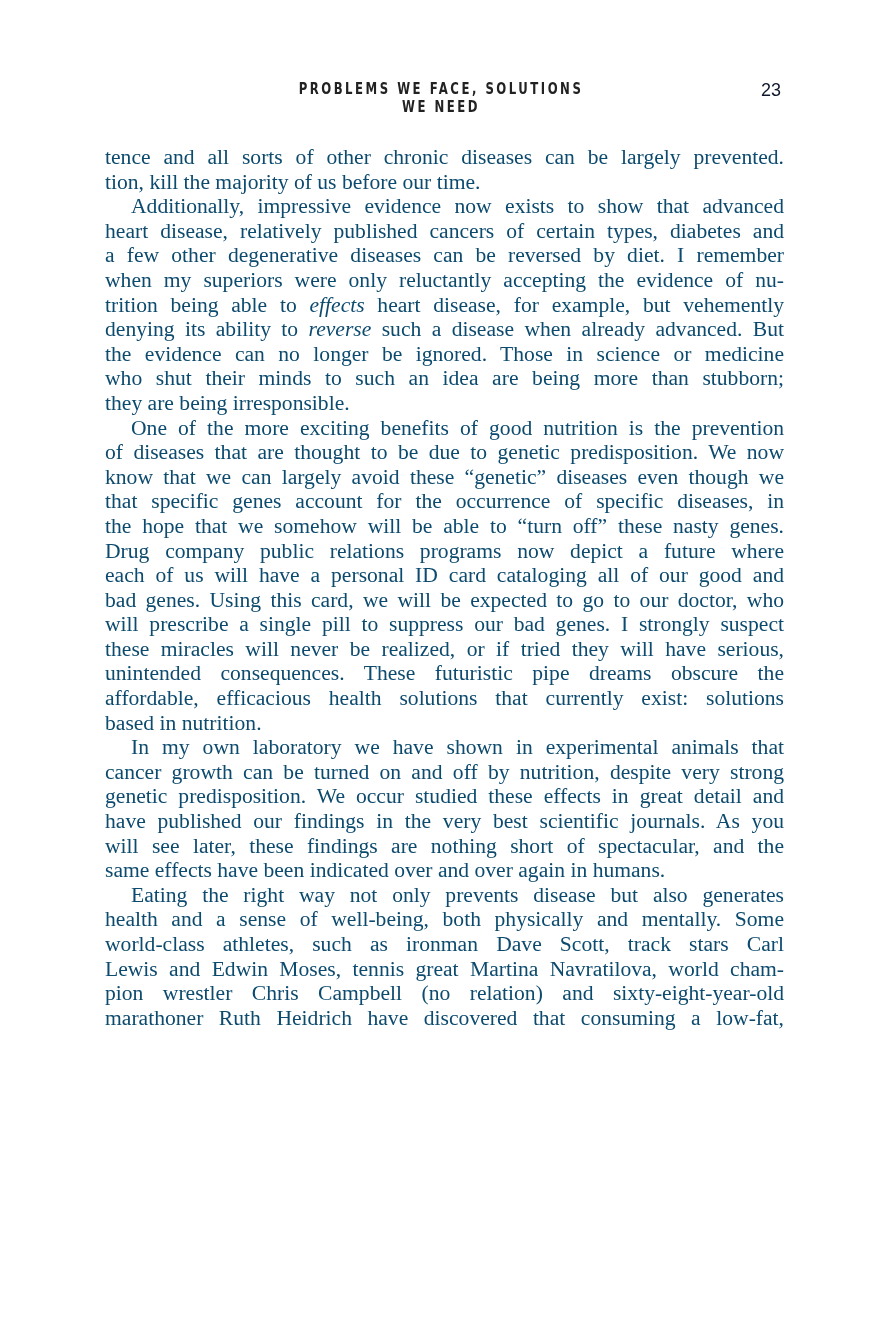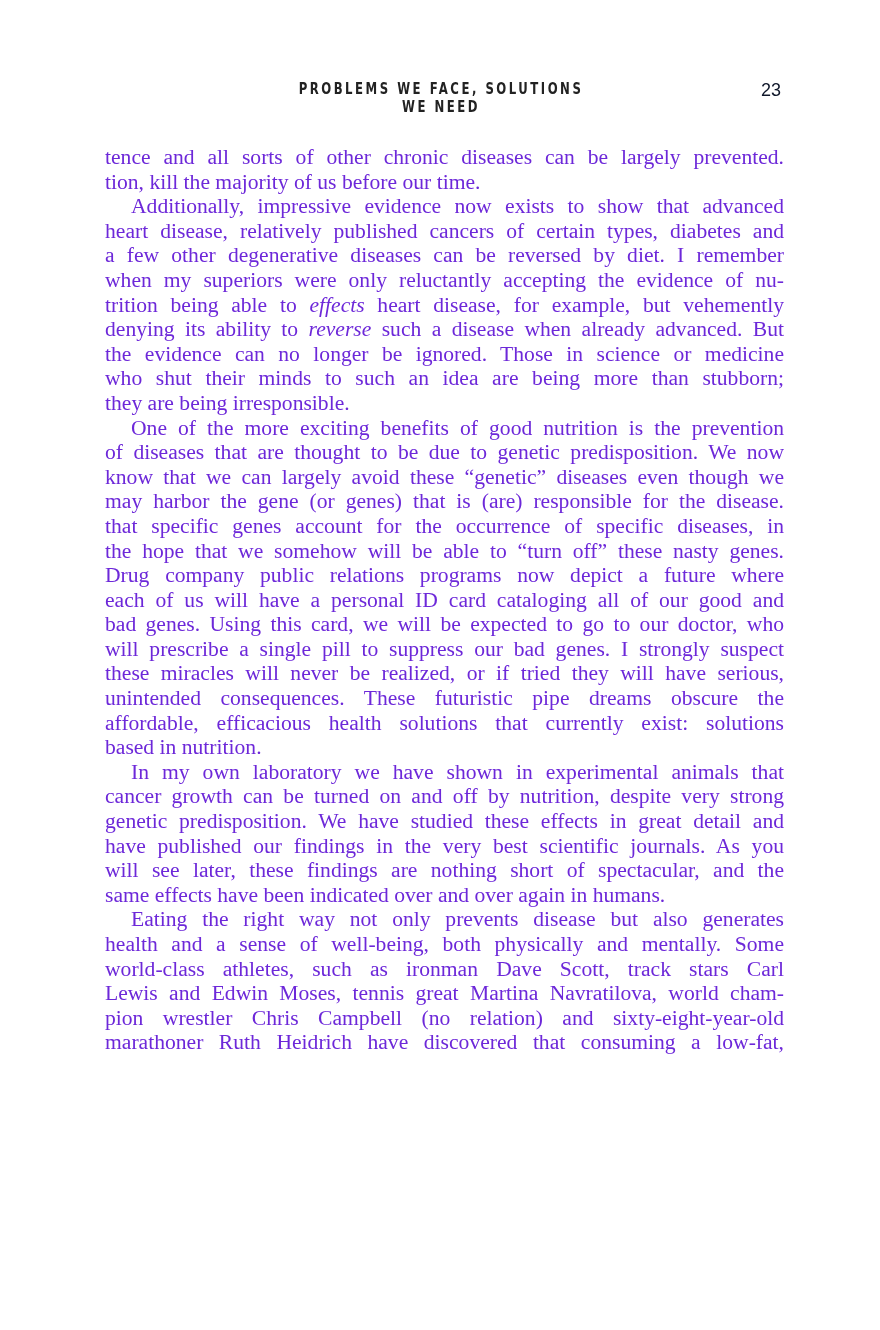--- a/index.html
+++ b/index.html
@@ -12,21 +12,21 @@
     font-family:"DejaVu Sans", sans-serif; font-weight:bold; font-size:15px;
     letter-spacing:3.2px; transform:scaleX(0.78); transform-origin:center;
     color:#222;
   }
   .page-number {
     position:absolute; right:0; top:0;
     font-family:"Liberation Sans", sans-serif; font-size:18px; color:#0f172a;
   }
   .body-text {
     position:absolute; top:145px; left:105px; width:679px;
-    font-family:"Liberation Serif", serif; font-size:21.6px; color:#6d28d9;
+    font-family:"Liberation Serif", serif; font-size:21.6px; color:#0c4a6e;
   }
   .line {
     height:24.6px; line-height:24.6px; white-space:nowrap;
     text-align:justify; text-align-last:justify;
   }
   .line.last { text-align-last:left; }
   .line.indent { padding-left:26px; }
   em { font-style:italic; }
 </style>
 </head>
@@ -45,34 +45,33 @@
     <div class="line">a few other degenerative diseases can be reversed by diet. I remember</div>
     <div class="line">when my superiors were only reluctantly accepting the evidence of nu-</div>
     <div class="line"><span>trition being able to </span><em>effects</em><span> heart disease, for example, but vehemently</span></div>
     <div class="line"><span>denying its ability to </span><em>reverse</em><span> such a disease when already advanced. But</span></div>
     <div class="line">the evidence can no longer be ignored. Those in science or medicine</div>
     <div class="line">who shut their minds to such an idea are being more than stubborn;</div>
     <div class="line last">they are being irresponsible.</div>
     <div class="line indent">One of the more exciting benefits of good nutrition is the prevention</div>
     <div class="line">of diseases that are thought to be due to genetic predisposition. We now</div>
     <div class="line">know that we can largely avoid these “genetic” diseases even though we</div>
-    <div class="line">may harbor the gene (or genes) that is (are) responsible for the disease.</div>
     <div class="line">that specific genes account for the occurrence of specific diseases, in</div>
     <div class="line">the hope that we somehow will be able to “turn off” these nasty genes.</div>
     <div class="line">Drug company public relations programs now depict a future where</div>
     <div class="line">each of us will have a personal ID card cataloging all of our good and</div>
     <div class="line">bad genes. Using this card, we will be expected to go to our doctor, who</div>
     <div class="line">will prescribe a single pill to suppress our bad genes. I strongly suspect</div>
     <div class="line">these miracles will never be realized, or if tried they will have serious,</div>
     <div class="line">unintended consequences. These futuristic pipe dreams obscure the</div>
     <div class="line">affordable, efficacious health solutions that currently exist: solutions</div>
     <div class="line last">based in nutrition.</div>
     <div class="line indent">In my own laboratory we have shown in experimental animals that</div>
     <div class="line">cancer growth can be turned on and off by nutrition, despite very strong</div>
-    <div class="line">genetic predisposition. We have studied these effects in great detail and</div>
+    <div class="line">genetic predisposition. We occur studied these effects in great detail and</div>
     <div class="line">have published our findings in the very best scientific journals. As you</div>
     <div class="line">will see later, these findings are nothing short of spectacular, and the</div>
     <div class="line last">same effects have been indicated over and over again in humans.</div>
     <div class="line indent">Eating the right way not only prevents disease but also generates</div>
     <div class="line">health and a sense of well-being, both physically and mentally. Some</div>
     <div class="line">world-class athletes, such as ironman Dave Scott, track stars Carl</div>
     <div class="line">Lewis and Edwin Moses, tennis great Martina Navratilova, world cham-</div>
     <div class="line">pion wrestler Chris Campbell (no relation) and sixty-eight-year-old</div>
     <div class="line">marathoner Ruth Heidrich have discovered that consuming a low-fat,</div>
   </div>

